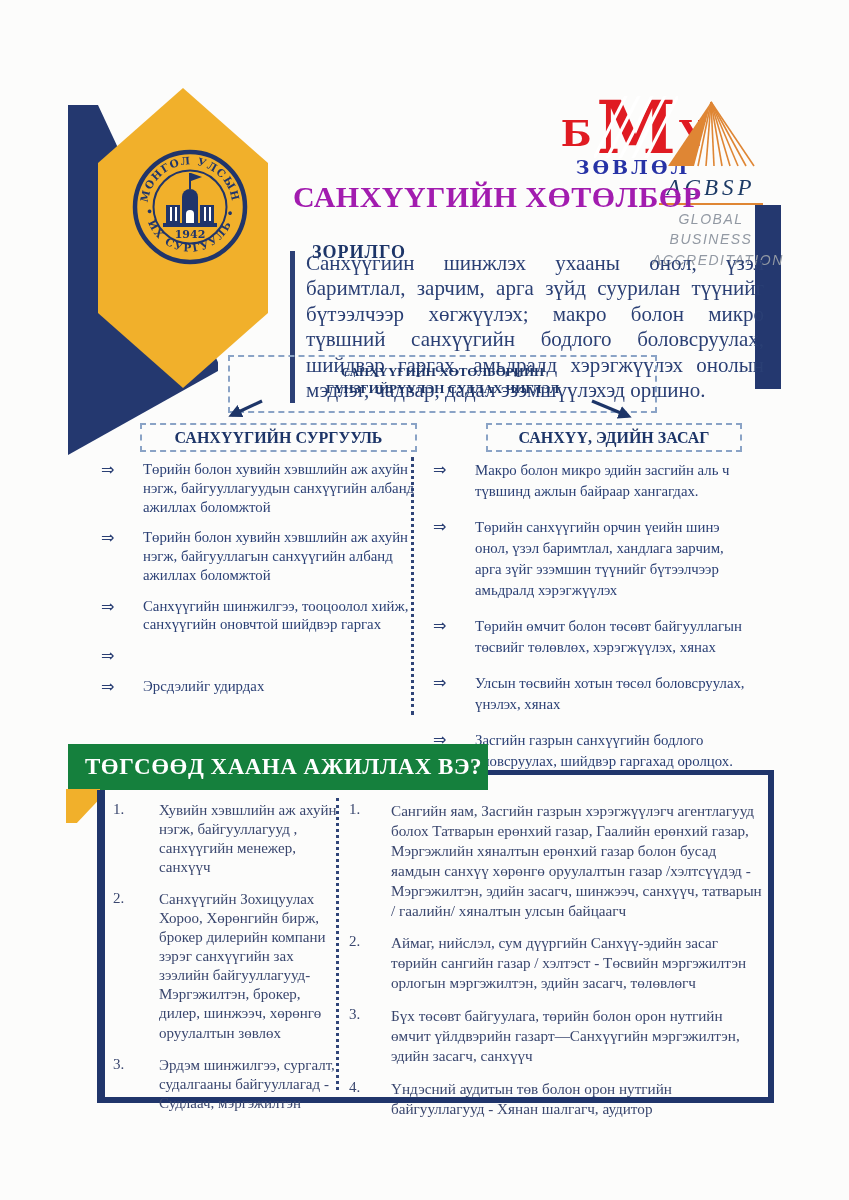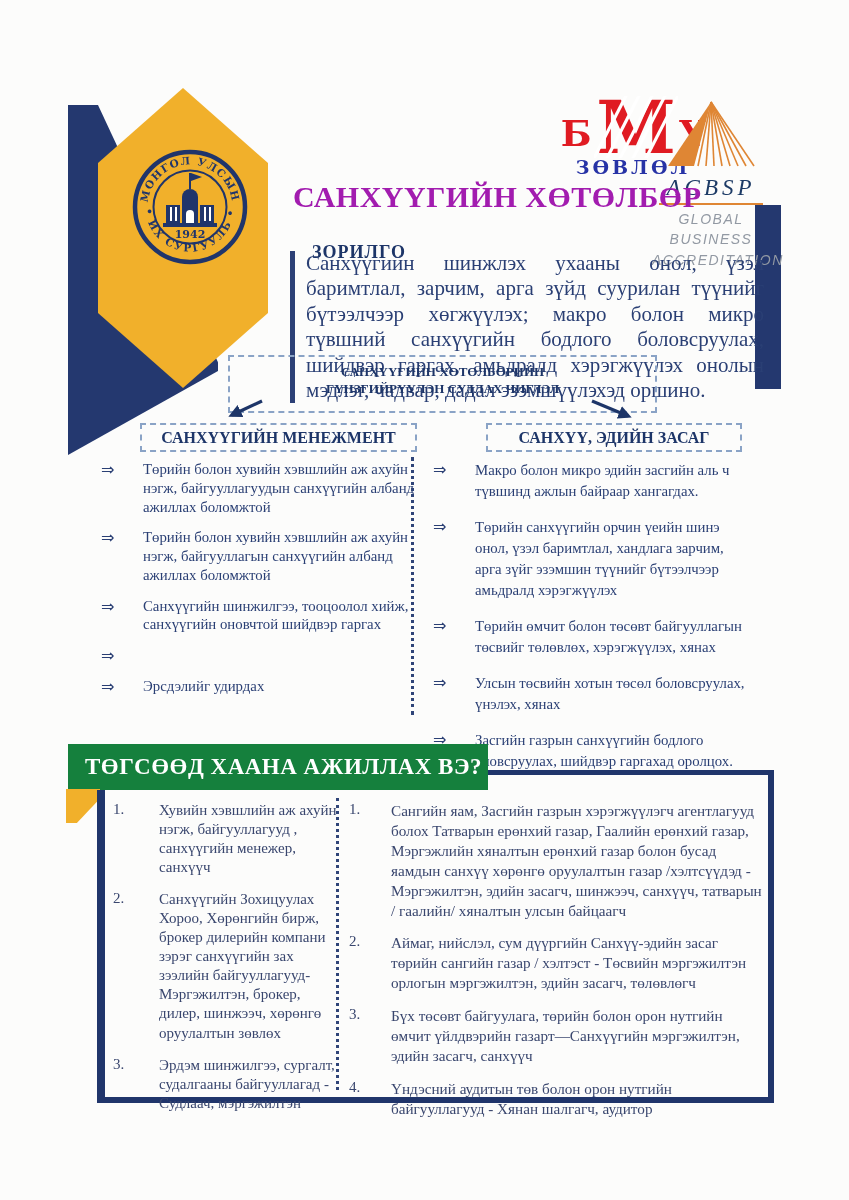--- a/index.html
+++ b/index.html
@@ -161,21 +161,21 @@
   </svg>
   <svg class="abs" style="left:588px;top:398px;" width="56" height="28" viewBox="0 0 56 28">
     <defs>
         <marker id="ah2" viewBox="0 0 10 10" refX="7" refY="5" markerWidth="4.2" markerHeight="4.2" orient="auto">
           <path d="M0,0 L10,5 L0,10 z" fill="#1d3568"></path>
         </marker>
       </defs>
     <line x1="4" y1="3" x2="40" y2="18" stroke="#1d3568" stroke-width="3.2" marker-end="url(#ah2)"></line>
   </svg>
 
-  <div class="abs dashed" id="track-left-header">САНХҮҮГИЙН МЕНЕЖМЕНТ</div>
+  <div class="abs dashed" id="track-left-header">САНХҮҮГИЙН СУРГУУЛЬ</div>
   <div class="abs dashed" id="track-right-header">САНХҮҮ, ЭДИЙН ЗАСАГ</div>
 
   <div class="abs" id="track-left-list">
 
       <div class="mi">
         <span class="ar">⇒</span>
         <span class="tx">Төрийн болон хувийн хэвшлийн аж ахуйн нэгж, байгууллагуудын санхүүгийн албанд ажиллах боломжтой</span>
       </div>
 
       <div class="mi">

